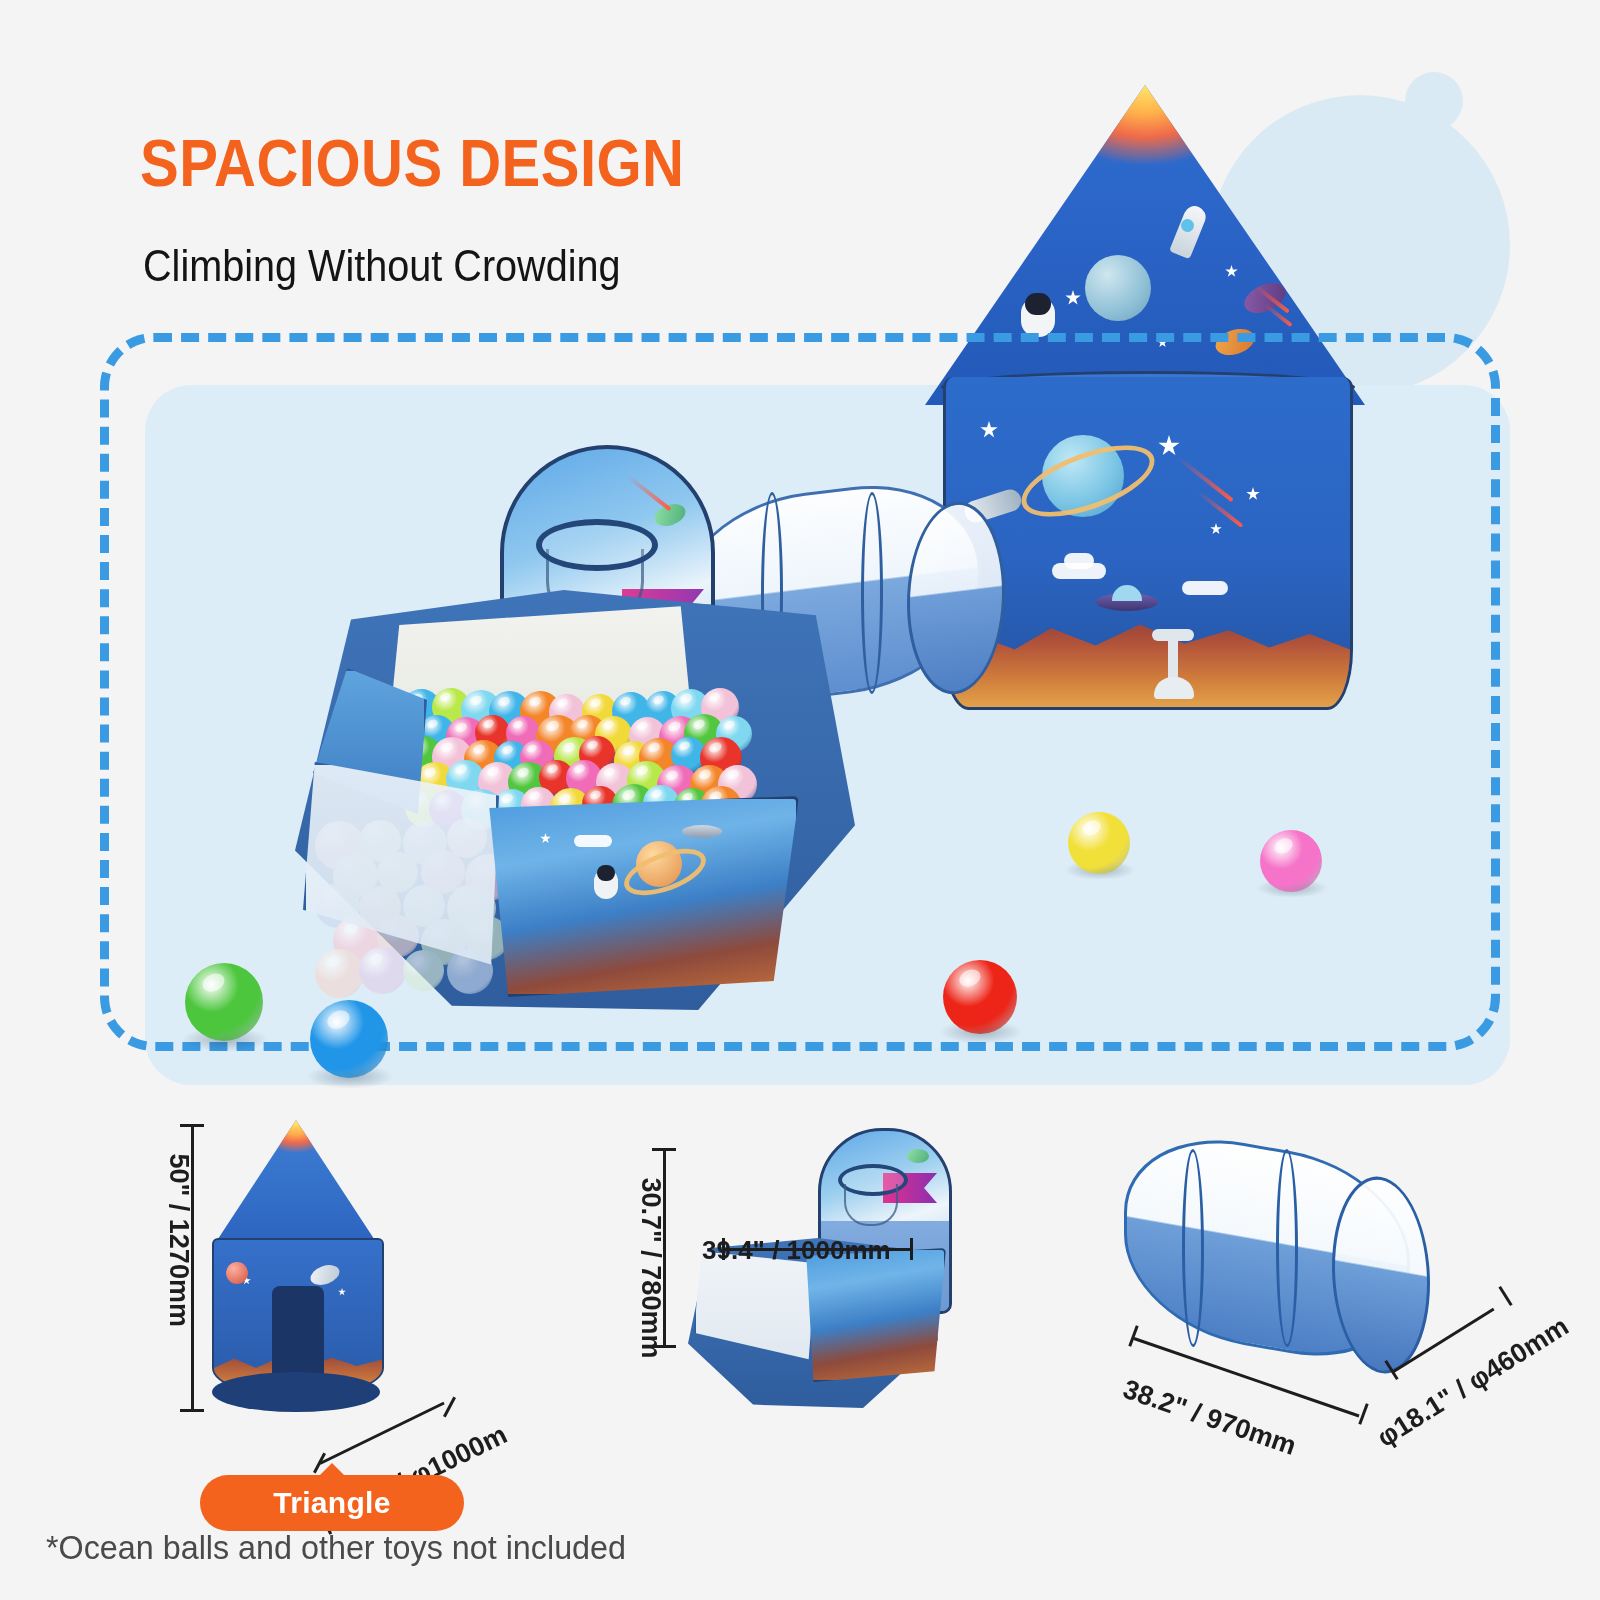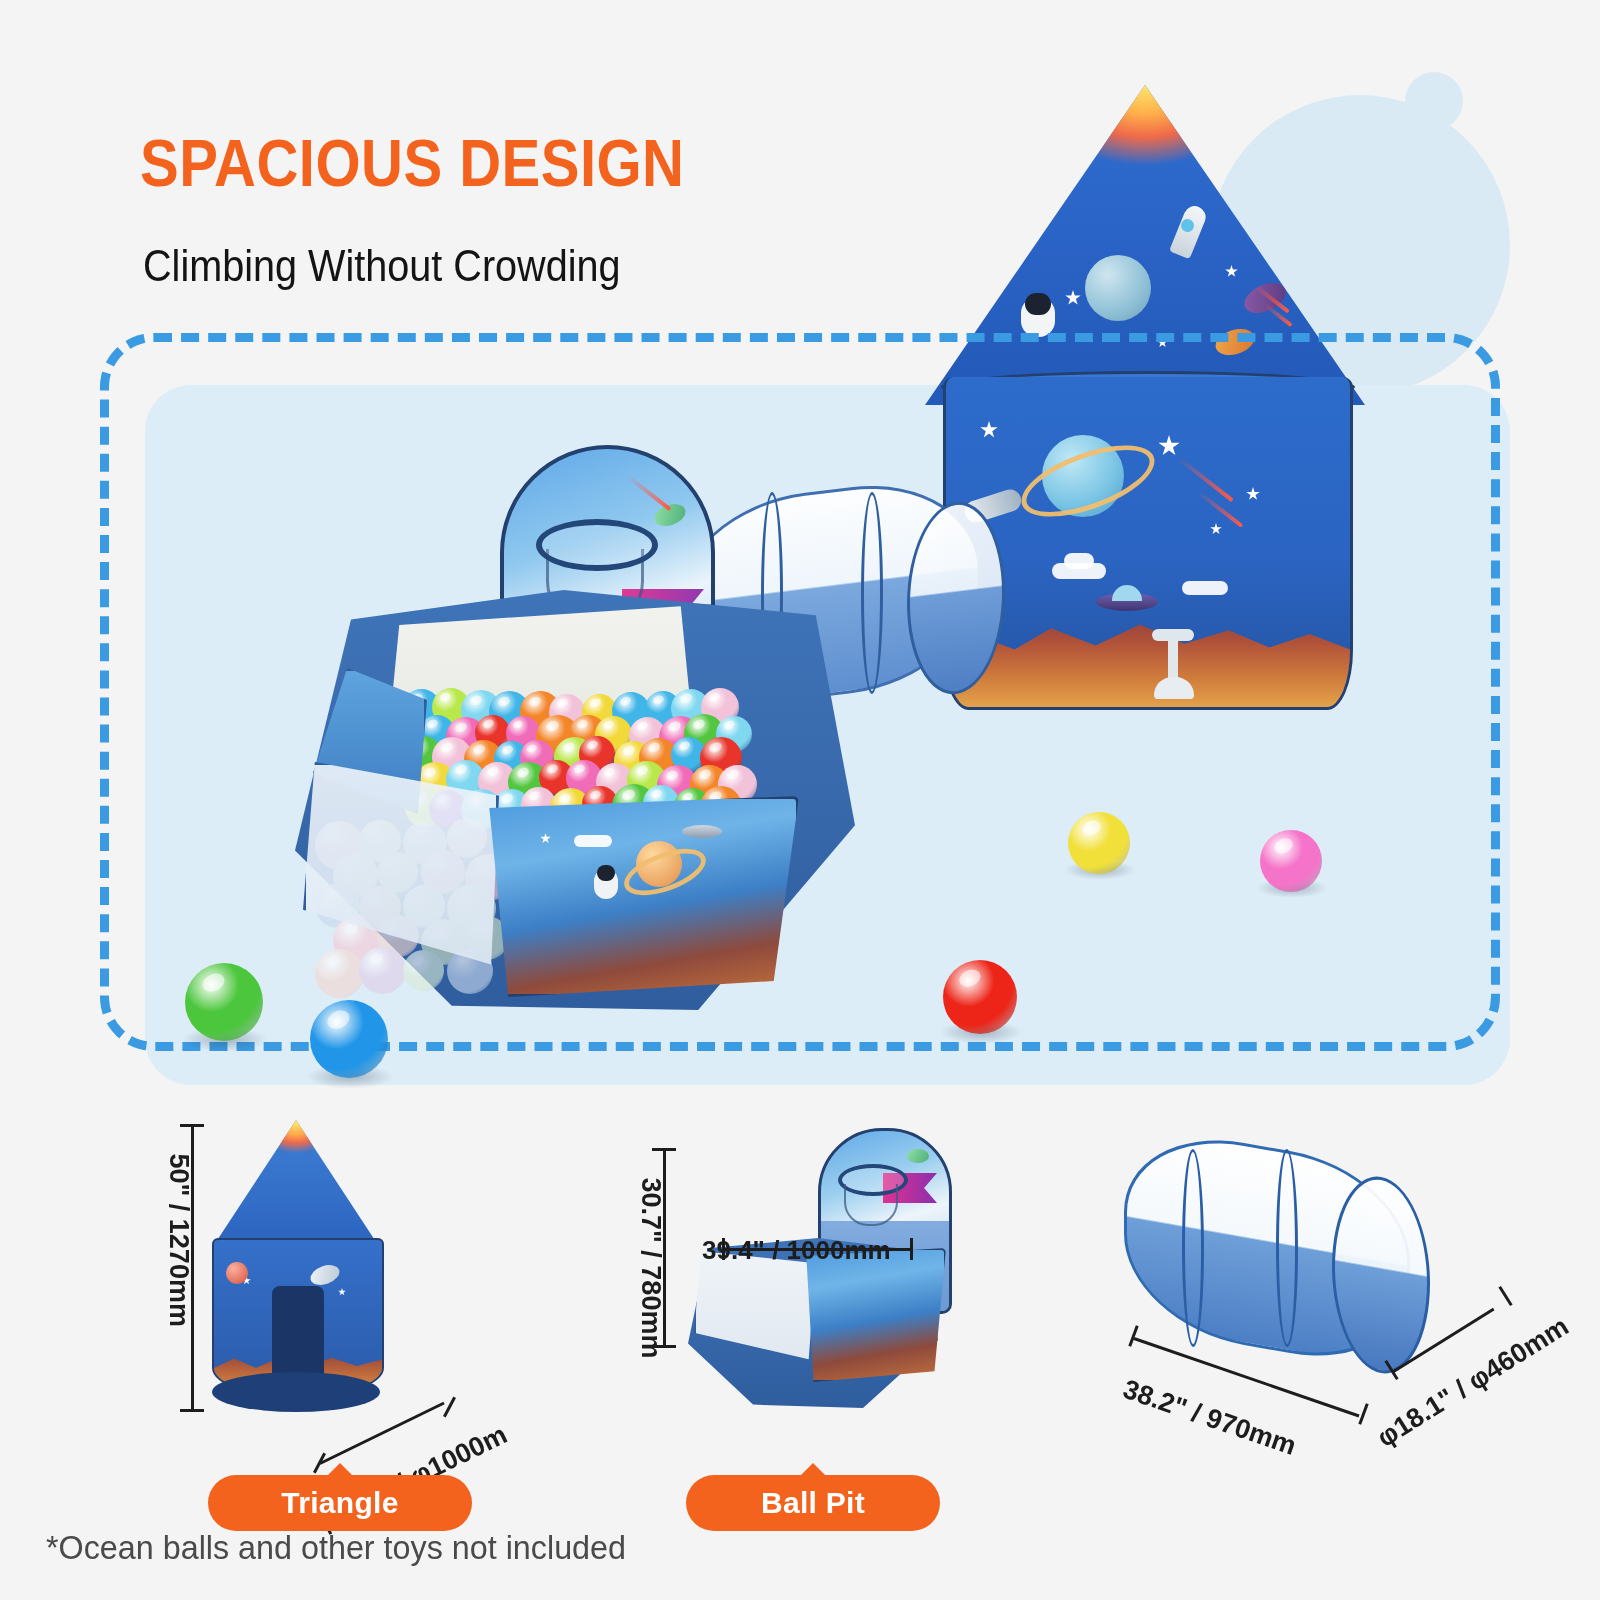--- a/index.html
+++ b/index.html
@@ -454,21 +454,21 @@
     <div class="t-floor" style="left:62px;top:262px;width:168px;height:40px;"></div>
 
     <div style="position:absolute;left:162px;top:290px;width:160px;height:90px;">
       <div class="dim-cap-v" style="left:6px;top:52px;transform:rotate(28deg);"></div>
       <div class="dim-line-h" style="left:8px;top:62px;width:138px;transform:rotate(-26deg);transform-origin:left center;"></div>
       <div class="dim-cap-v" style="left:136px;top:-4px;transform:rotate(28deg);"></div>
     </div>
     <div class="dim-text" style="left:166px;top:400px;transform:rotate(-26deg);">φ39.4" / φ1000m</div>
 
   </div>
-  <div class="pill" style="left:208px;top:1475px;width:196px;">Triangle</div>
+  <div class="pill" style="left:200px;top:1475px;width:196px;">Triangle</div>
 
   <div class="thumb-block" style="left:610px;top:1120px;width:400px;height:320px;">
     <div class="dim-cap-h" style="left:42px;top:28px;"></div>
     <div class="dim-line-v" style="left:53px;top:28px;height:200px;"></div>
     <div class="dim-cap-h" style="left:42px;top:225px;"></div>
     <div class="dim-text vert" style="left:40px;top:42px;">30.7" / 780mm</div>
 
     <div style="position:absolute;left:208px;top:8px;width:128px;height:180px;
          border-radius:64px 64px 10px 10px;border:3px solid #23406e;
          background:linear-gradient(160deg,#5fa8e8 0%,#9ccfef 30%,#eef5fb 52%,#cfe3f3 68%,#7aa7db 100%);overflow:hidden;">
@@ -492,21 +492,20 @@
          clip-path:polygon(6% 6%,100% 16%,94% 96%,0 74%);border:2px solid #2f5d9e;border-radius:5px;"></div>
     <div style="position:absolute;left:192px;top:128px;width:140px;height:130px;
          background:linear-gradient(170deg,#4d9ade 0%,#70b5e8 26%,#3d7fc6 54%,#8e4a3c 76%,#c4713c 100%);
          clip-path:polygon(3% 6%,100% 0%,92% 92%,8% 100%);border:2px solid #23406e;border-radius:5px;"></div>
 
     <div class="dim-cap-v" style="left:112px;top:118px;"></div>
     <div class="dim-line-h" style="left:112px;top:128px;width:190px;"></div>
     <div class="dim-cap-v" style="left:300px;top:118px;"></div>
     <div class="dim-text" style="left:92px;top:115px;font-size:26px;background:transparent;">39.4"  / 1000mm</div>
   </div>
-  <div class="pill" style="left:686px;top:1475px;width:186px;">Ball Pit</div>
 
   <div class="thumb-block" style="left:1090px;top:1125px;width:440px;height:320px;">
     <div class="tt-tube" style="left:34px;top:22px;width:280px;height:196px;transform:skewY(10deg);"></div>
     <div class="tt-rib" style="left:92px;top:24px;width:16px;height:192px;transform:skewY(10deg);"></div>
     <div class="tt-rib" style="left:186px;top:24px;width:16px;height:192px;transform:skewY(10deg);"></div>
     <div class="tt-cap" style="left:242px;top:52px;width:92px;height:190px;transform:skewY(10deg);"></div>
 
     <div class="dim-cap-v" style="left:42px;top:200px;transform:rotate(20deg);"></div>
     <div class="dim-line-h" style="left:44px;top:212px;width:238px;transform:rotate(19deg);transform-origin:left center;"></div>
     <div class="dim-cap-v" style="left:272px;top:278px;transform:rotate(20deg);"></div>

